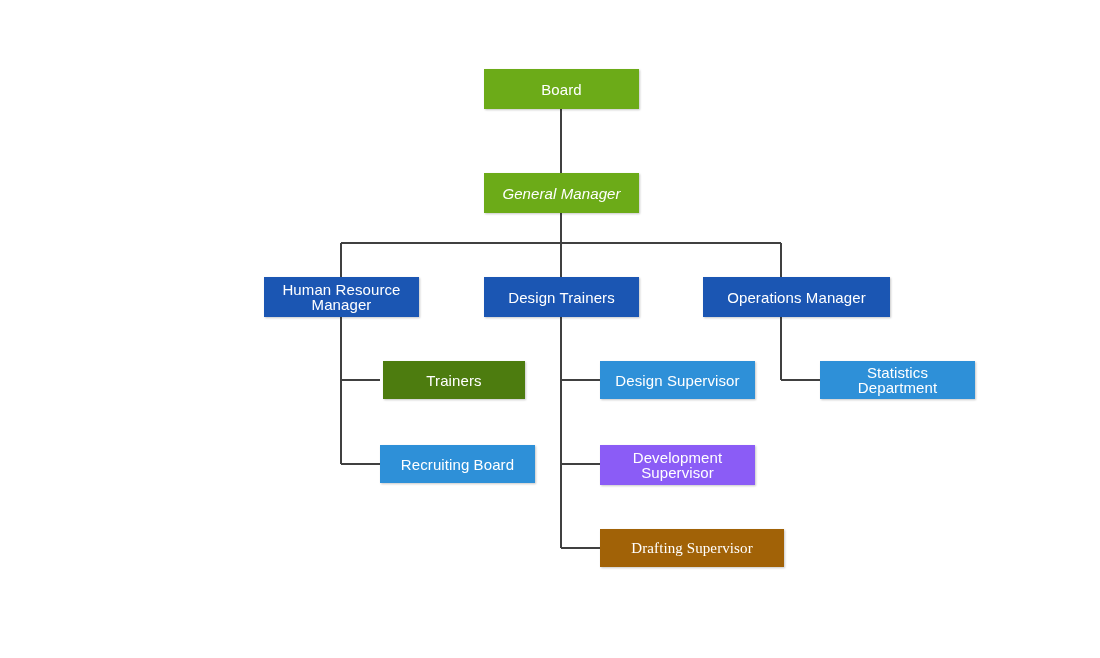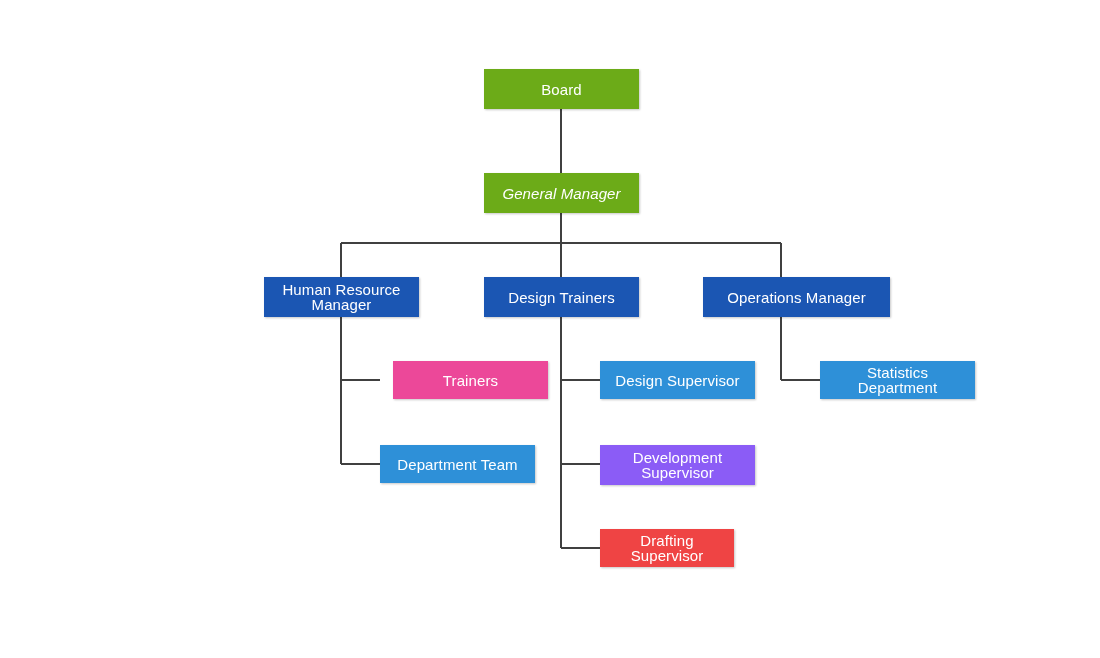--- a/index.html
+++ b/index.html
@@ -80,32 +80,32 @@
       </div>
       <div class="node level-manager" style="left: 264px; top: 277px; width: 155px; height: 40px; background: rgb(27, 86, 179);">
         <span class="node-label">Human Resource Manager</span>
       </div>
       <div class="node level-manager" style="left: 484px; top: 277px; width: 155px; height: 40px; background: rgb(27, 86, 179);">
         <span class="node-label">Design Trainers</span>
       </div>
       <div class="node level-manager" style="left: 703px; top: 277px; width: 187px; height: 40px; background: rgb(27, 86, 179);">
         <span class="node-label">Operations Manager</span>
       </div>
-      <div class="node level-team" style="left: 393px; top: 361px; width: 155px; height: 38px; background: #ec4899;">
+      <div class="node level-team" style="left: 383px; top: 361px; width: 142px; height: 38px; background: #4d7c0f;">
         <span class="node-label">Trainers</span>
       </div>
       <div class="node level-team" style="left: 600px; top: 361px; width: 155px; height: 38px; background: rgb(46, 144, 216); text-align: center;">
         <span class="node-label">Design Supervisor</span>
       </div>
       <div class="node level-team" style="left: 820px; top: 361px; width: 155px; height: 38px; background: rgb(46, 144, 216);">
         <span class="node-label">Statistics Department</span>
       </div>
       <div class="node level-team" style="left: 380px; top: 445px; width: 155px; height: 38px; background: rgb(46, 144, 216);">
-        <span class="node-label">Department Team</span>
+        <span class="node-label">Recruiting Board</span>
       </div>
       <div class="node level-team" style="left: 600px; top: 445px; width: 155px; height: 40px; background: #8b5cf6;">
         <span class="node-label">Development Supervisor</span>
       </div>
-      <div class="node level-team" style="left: 600px; top: 529px; width: 134px; height: 38px; background: #ef4444;">
+      <div class="node level-team" style="left: 600px; top: 529px; width: 184px; height: 38px; background: #a16207; font-family: Liberation Serif, serif;">
         <span class="node-label">Drafting Supervisor</span>
       </div>
     </div>
 </div>
 
 </body></html>

